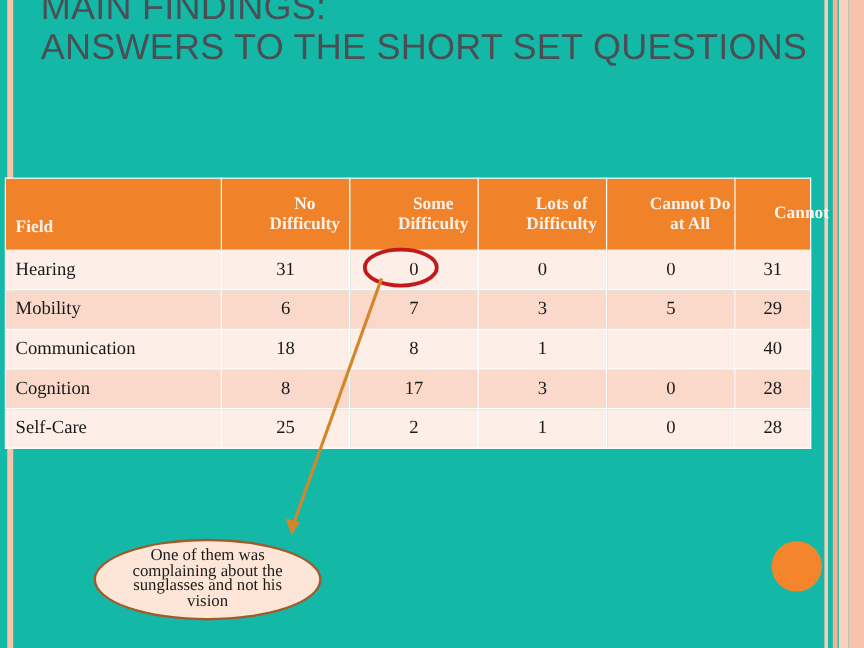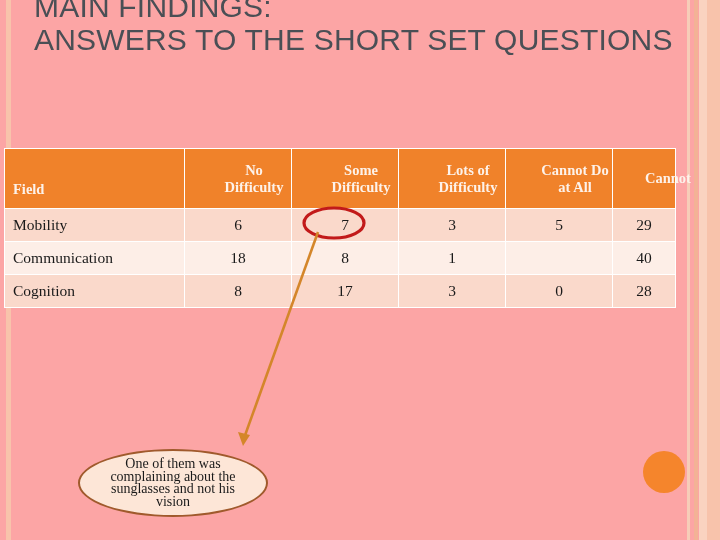--- a/index.html
+++ b/index.html
@@ -6,21 +6,21 @@
   * { box-sizing: border-box; }
   html, body {
     margin: 0; padding: 0;
     width: 720px; height: 540px;
     overflow: hidden;
     background: #ffffff;
   }
   #slide {
     position: relative;
     width: 720px; height: 540px;
-    background: #fca5a5;
+    background: #14b8a6;
     font-family: "Liberation Serif", "DejaVu Serif", serif;
   }
 
   
   .stripe { position: absolute; top: 0; height: 540px; }
   .stripe-left       { left: 6px;   width: 5px;  background: #f8c3ab; }
   .stripe-r1         { left: 687px; width: 3px;  background: #f6cdb8; }
   .stripe-r2         { left: 694px; width: 4px;  background: #f3b296; }
   .stripe-r3         { left: 699px; width: 8px;  background: #fad3c0; }
   .stripe-r4         { left: 707px; width: 13px; background: #f8c3ab; }
@@ -147,20 +147,28 @@
       <tr>
         <th class="field-head">Field</th>
         <th>No Difficulty</th>
         <th>Some Difficulty</th>
         <th>Lots of Difficulty</th>
         <th>Cannot Do at All</th>
         <th>Cannot</th>
       </tr>
     </thead>
     <tbody id="table-body">
+        <tr class="even">
+          <td class="field-cell">Hearing</td>
+          <td>31</td>
+          <td>0</td>
+          <td>0</td>
+          <td>0</td>
+          <td>31</td>
+        </tr>
         <tr class="odd">
           <td class="field-cell">Mobility</td>
           <td>6</td>
           <td>7</td>
           <td>3</td>
           <td>5</td>
           <td>29</td>
         </tr>
         <tr class="even">
           <td class="field-cell">Communication</td>
@@ -171,20 +179,28 @@
           <td>40</td>
         </tr>
         <tr class="odd">
           <td class="field-cell">Cognition</td>
           <td>8</td>
           <td>17</td>
           <td>3</td>
           <td>0</td>
           <td>28</td>
         </tr>
+        <tr class="even">
+          <td class="field-cell">Self-Care</td>
+          <td>25</td>
+          <td>2</td>
+          <td>1</td>
+          <td>0</td>
+          <td>28</td>
+        </tr>
       </tbody>
   </table>
 
   <svg id="annot-layer" width="720" height="540" viewBox="0 0 720 540">
     <ellipse id="highlight-ring" cx="334" cy="223" rx="30" ry="15" fill="none" stroke="#c21a1a" stroke-width="3.2"></ellipse>
     <line id="leader-line" x1="318" y1="232" x2="243" y2="441" stroke="#d4862a" stroke-width="2.6"></line>
     <polygon points="243,446 238,432 250,435" fill="#d4862a"></polygon>
   </svg>
 
   <div id="callout">

